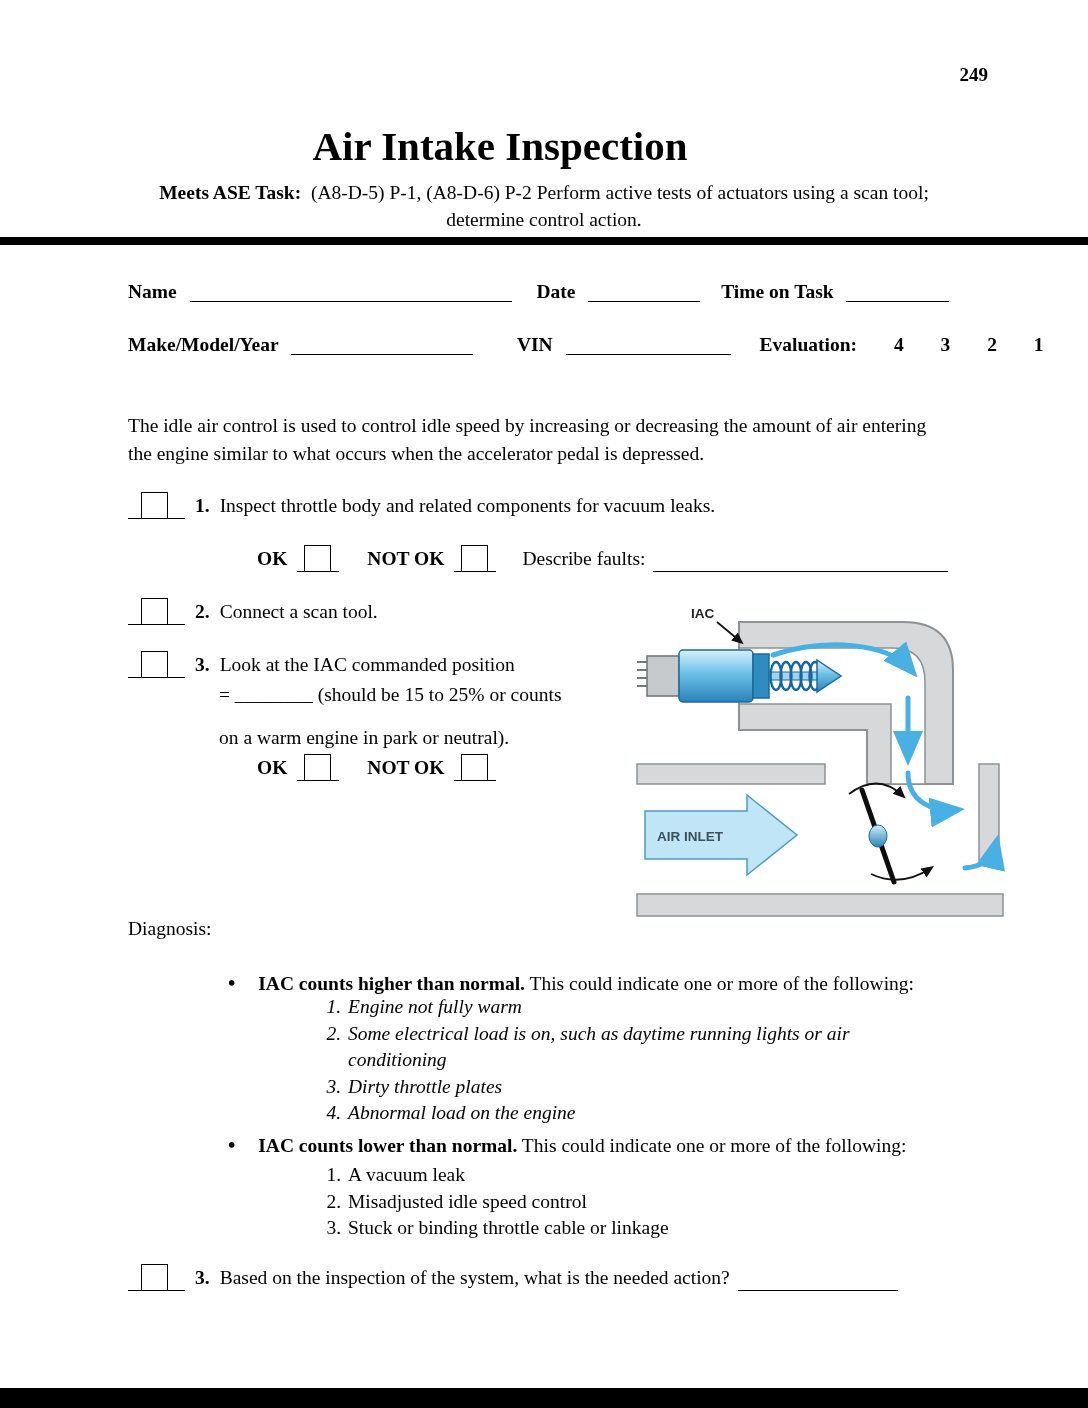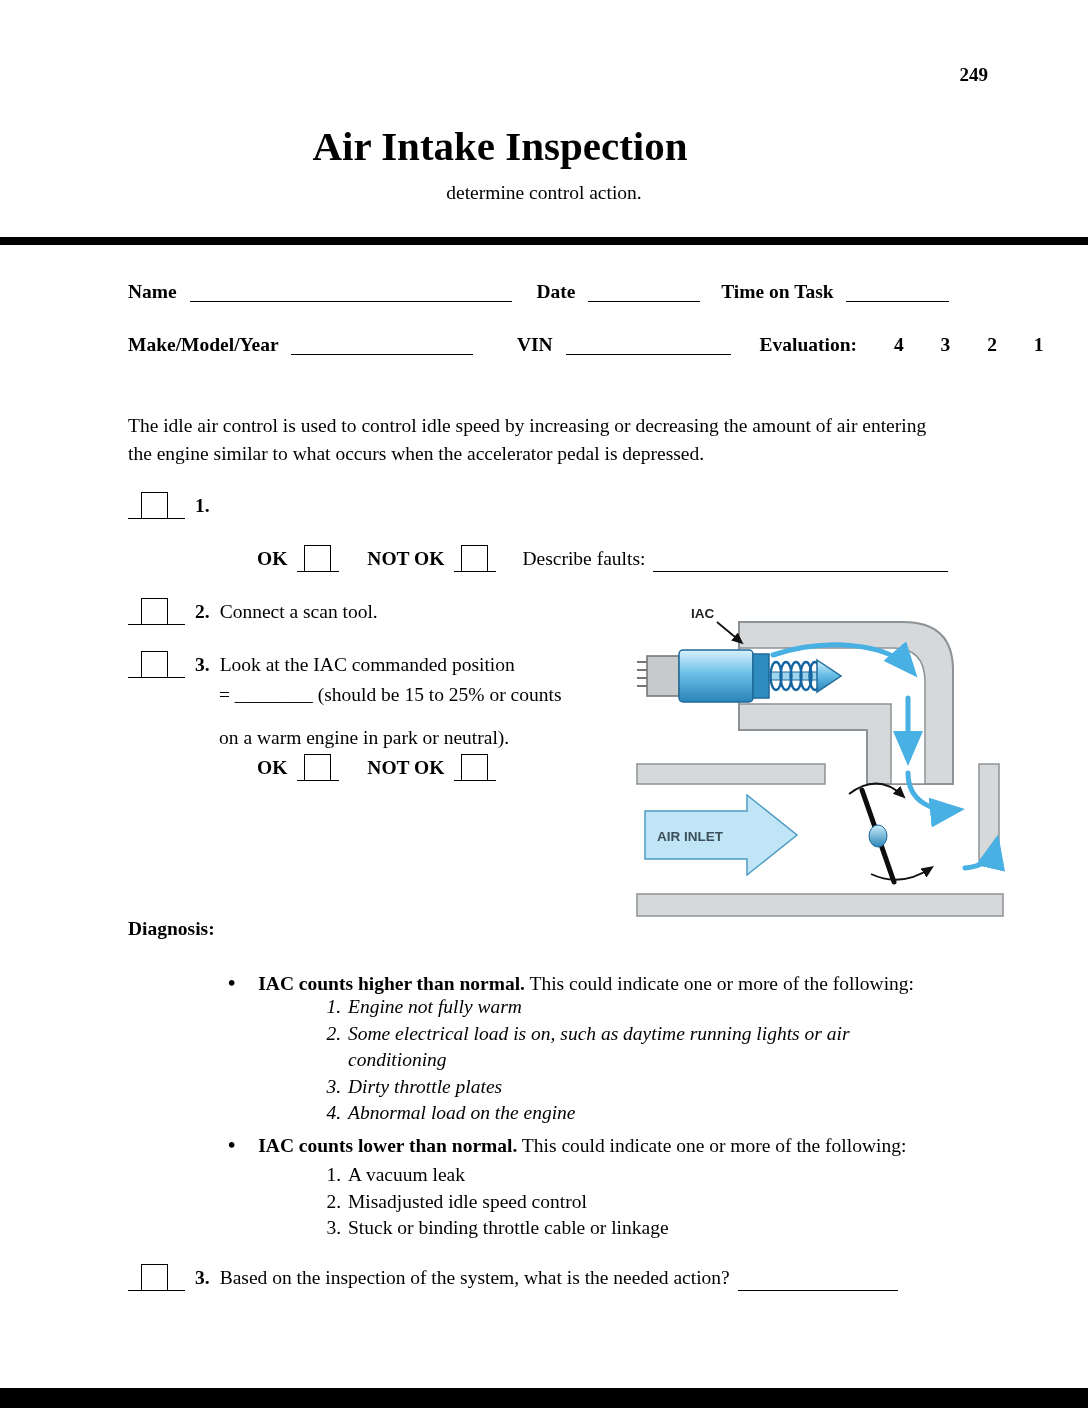--- a/index.html
+++ b/index.html
@@ -25,36 +25,37 @@
   .chk-box{position:absolute;left:13px;bottom:0;width:25px;height:25px;border:1.7px solid #000;background:#fff;}
   .step-num{font-weight:bold;margin:0 10px;line-height:26px;}
   .step-text{line-height:26px;}
   .cont{position:absolute;left:219px;line-height:27px;}
   .okline{position:absolute;left:257px;display:flex;align-items:flex-end;line-height:26px;}
   .ok-label{font-weight:bold;}
   .okchk{position:relative;width:42px;height:30px;margin-left:10px;flex:0 0 42px;}
   .okchk .chk-box{left:7px;}
   .gap28{margin-left:28px;}
   .gap26{margin-left:26px;}
-  .diag-head{position:absolute;left:128px;top:918px;font-weight:bold;}
+  .diag-head{position:absolute;left:128px;top:918px;font-weight:normal;}
   .bullet{position:absolute;left:228px;white-space:nowrap;}
   .bullet::before{content:"\2022";font-weight:bold;margin-right:18px;font-size:21px;}
   .bullet .bld{font-weight:bold;}
   .sublist{position:absolute;left:300px;margin:0;padding-left:46px;line-height:26.5px;max-width:556px;}
   .sublist li{padding-left:2px;}
   .diagram{position:absolute;left:635px;top:598px;width:373px;height:325px;}
 </style>
 </head>
 <body>
 
 <div class="pagenum">249</div>
 
 <div class="title">Air Intake Inspection</div>
 
 <div class="ase">
+  <div><span class="lbl">Meets ASE Task:</span>&nbsp; <span>(A8-D-5) P-1, (A8-D-6) P-2  Perform active tests of actuators using a scan tool;</span></div>
   <div>determine control action.</div>
 </div>
 
 <div class="rule-top"></div>
 
 <div class="fieldrow" style="top:281px;">
   <span>Name</span>
   <span class="blank" style="width:322px;margin-left:8px;"></span>
   <span style="margin-left:20px;">Date</span>
   <span class="blank" style="width:112px;margin-left:8px;"></span>
@@ -75,20 +76,21 @@
 </div>
 
 <div class="intro">The idle air control is used to control idle speed by increasing or decreasing the amount of air entering the engine similar to what occurs when the accelerator pedal is depressed.</div>
 
 <div class="steprow" style="top:489px;">
   <span class="chk">
       <span class="chk-line"></span>
       <span class="chk-box"></span>
     </span>
   <span class="step-num">1.</span>
+  <span class="step-text">Inspect throttle body and related components for vacuum leaks.</span>
 </div>
 
 <div class="okline" style="top:542px;">
   <span class="ok-label">OK</span>
   <span class="okchk">
       <span class="chk-line"></span>
       <span class="chk-box"></span>
     </span>
   <span class="ok-label gap28">NOT OK</span>
   <span class="okchk">

